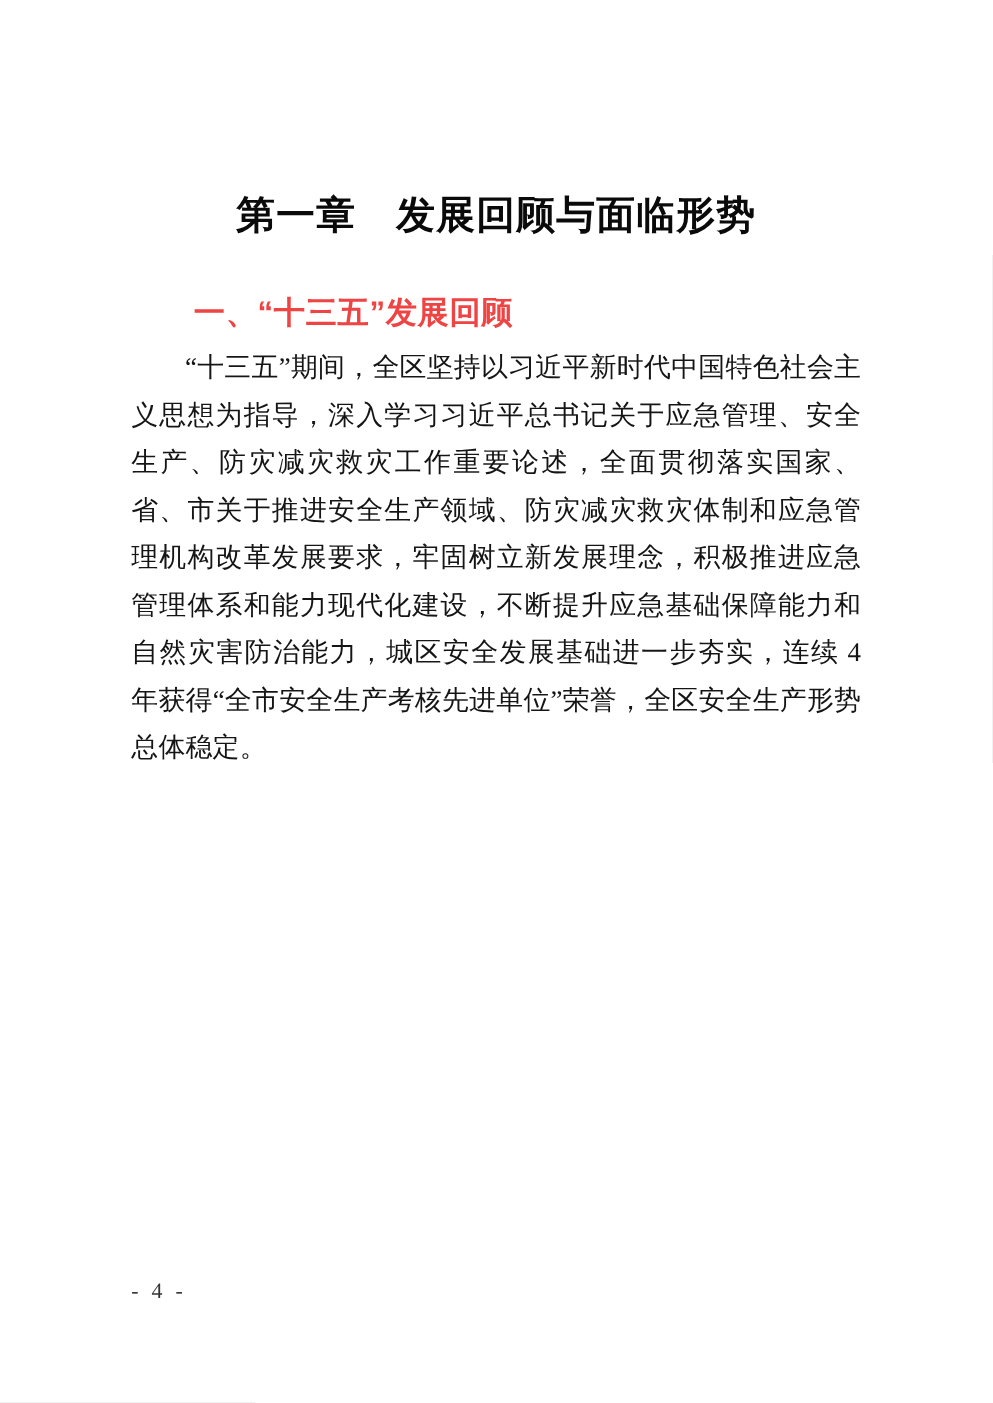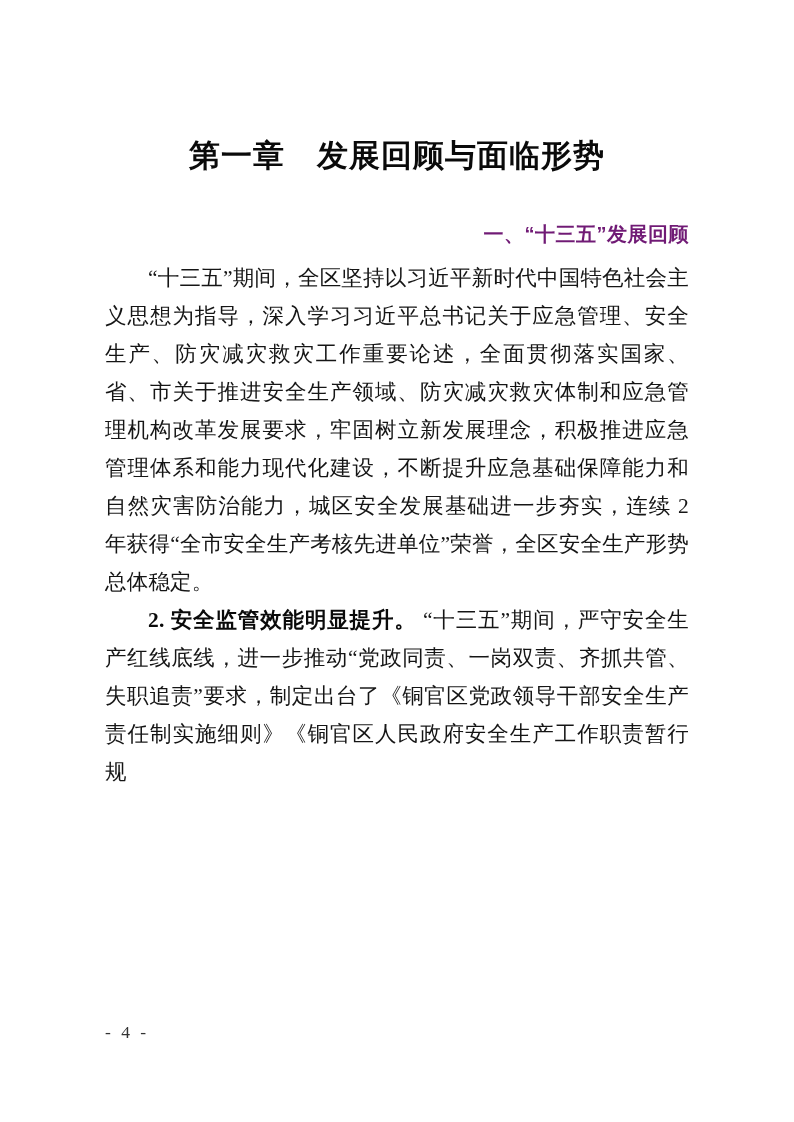--- a/index.html
+++ b/index.html
@@ -10,42 +10,41 @@
     height: 1122px;
     background: #ffffff;
     margin: 0 auto;
     overflow: hidden;
     font-family: "Liberation Serif", "DejaVu Serif", serif;
     color: #111111;
   }
   .content {
     position: absolute;
     left: 105px;
-    top: 134px;
+    top: 150px;
     width: 584px;
   }
   .chapter-title {
     font-family: "Liberation Sans", "DejaVu Sans", sans-serif;
     font-weight: bold;
     font-size: 31px;
     line-height: 44px;
     text-align: center;
     letter-spacing: 1px;
     color: #0a0a0a;
   }
   .section-heading {
     margin-top: 37px;
     font-family: "Liberation Sans", "DejaVu Sans", sans-serif;
     font-weight: bold;
-    font-size: 20px;
+    font-size: 25px;
     line-height: 38px;
     text-indent: 2em;
     letter-spacing: 0.5px;
-    color: #701a75;
-    text-align: right;
+    color: #ef4444;
   }
   .body-text { margin-top: 6px; }
   .body-text p {
     font-size: 21.5px;
     line-height: 38px;
     text-align: justify;
     text-indent: 2em;
     letter-spacing: 0.2px;
     color: #151515;
   }
@@ -64,18 +63,17 @@
   }
 </style>
 </head>
 <body>
 
 <div class="page">
   <div class="content">
     <h1 class="chapter-title">第一章　发展回顾与面临形势</h1>
     <h2 class="section-heading">一、“十三五”发展回顾</h2>
     <div class="body-text">
-      <p><span class="lead"></span><span>“十三五”期间，全区坚持以习近平新时代中国特色社会主义思想为指导，深入学习习近平总书记关于应急管理、安全生产、防灾减灾救灾工作重要论述，全面贯彻落实国家、省、市关于推进安全生产领域、防灾减灾救灾体制和应急管理机构改革发展要求，牢固树立新发展理念，积极推进应急管理体系和能力现代化建设，不断提升应急基础保障能力和自然灾害防治能力，城区安全发展基础进一步夯实，连续 2 年获得“全市安全生产考核先进单位”荣誉，全区安全生产形势总体稳定。</span></p>
-      <p><span class="lead">2. 安全监管效能明显提升。</span><span> “十三五”期间，严守安全生产红线底线，进一步推动“党政同责、一岗双责、齐抓共管、失职追责”要求，制定出台了《铜官区党政领导干部安全生产责任制实施细则》《铜官区人民政府安全生产工作职责暂行规</span></p>
+      <p><span class="lead"></span><span>“十三五”期间，全区坚持以习近平新时代中国特色社会主义思想为指导，深入学习习近平总书记关于应急管理、安全生产、防灾减灾救灾工作重要论述，全面贯彻落实国家、省、市关于推进安全生产领域、防灾减灾救灾体制和应急管理机构改革发展要求，牢固树立新发展理念，积极推进应急管理体系和能力现代化建设，不断提升应急基础保障能力和自然灾害防治能力，城区安全发展基础进一步夯实，连续 4 年获得“全市安全生产考核先进单位”荣誉，全区安全生产形势总体稳定。</span></p>
     </div>
   </div>
   <div class="page-number">- 4 -</div>
 </div>
 
 </body></html>

